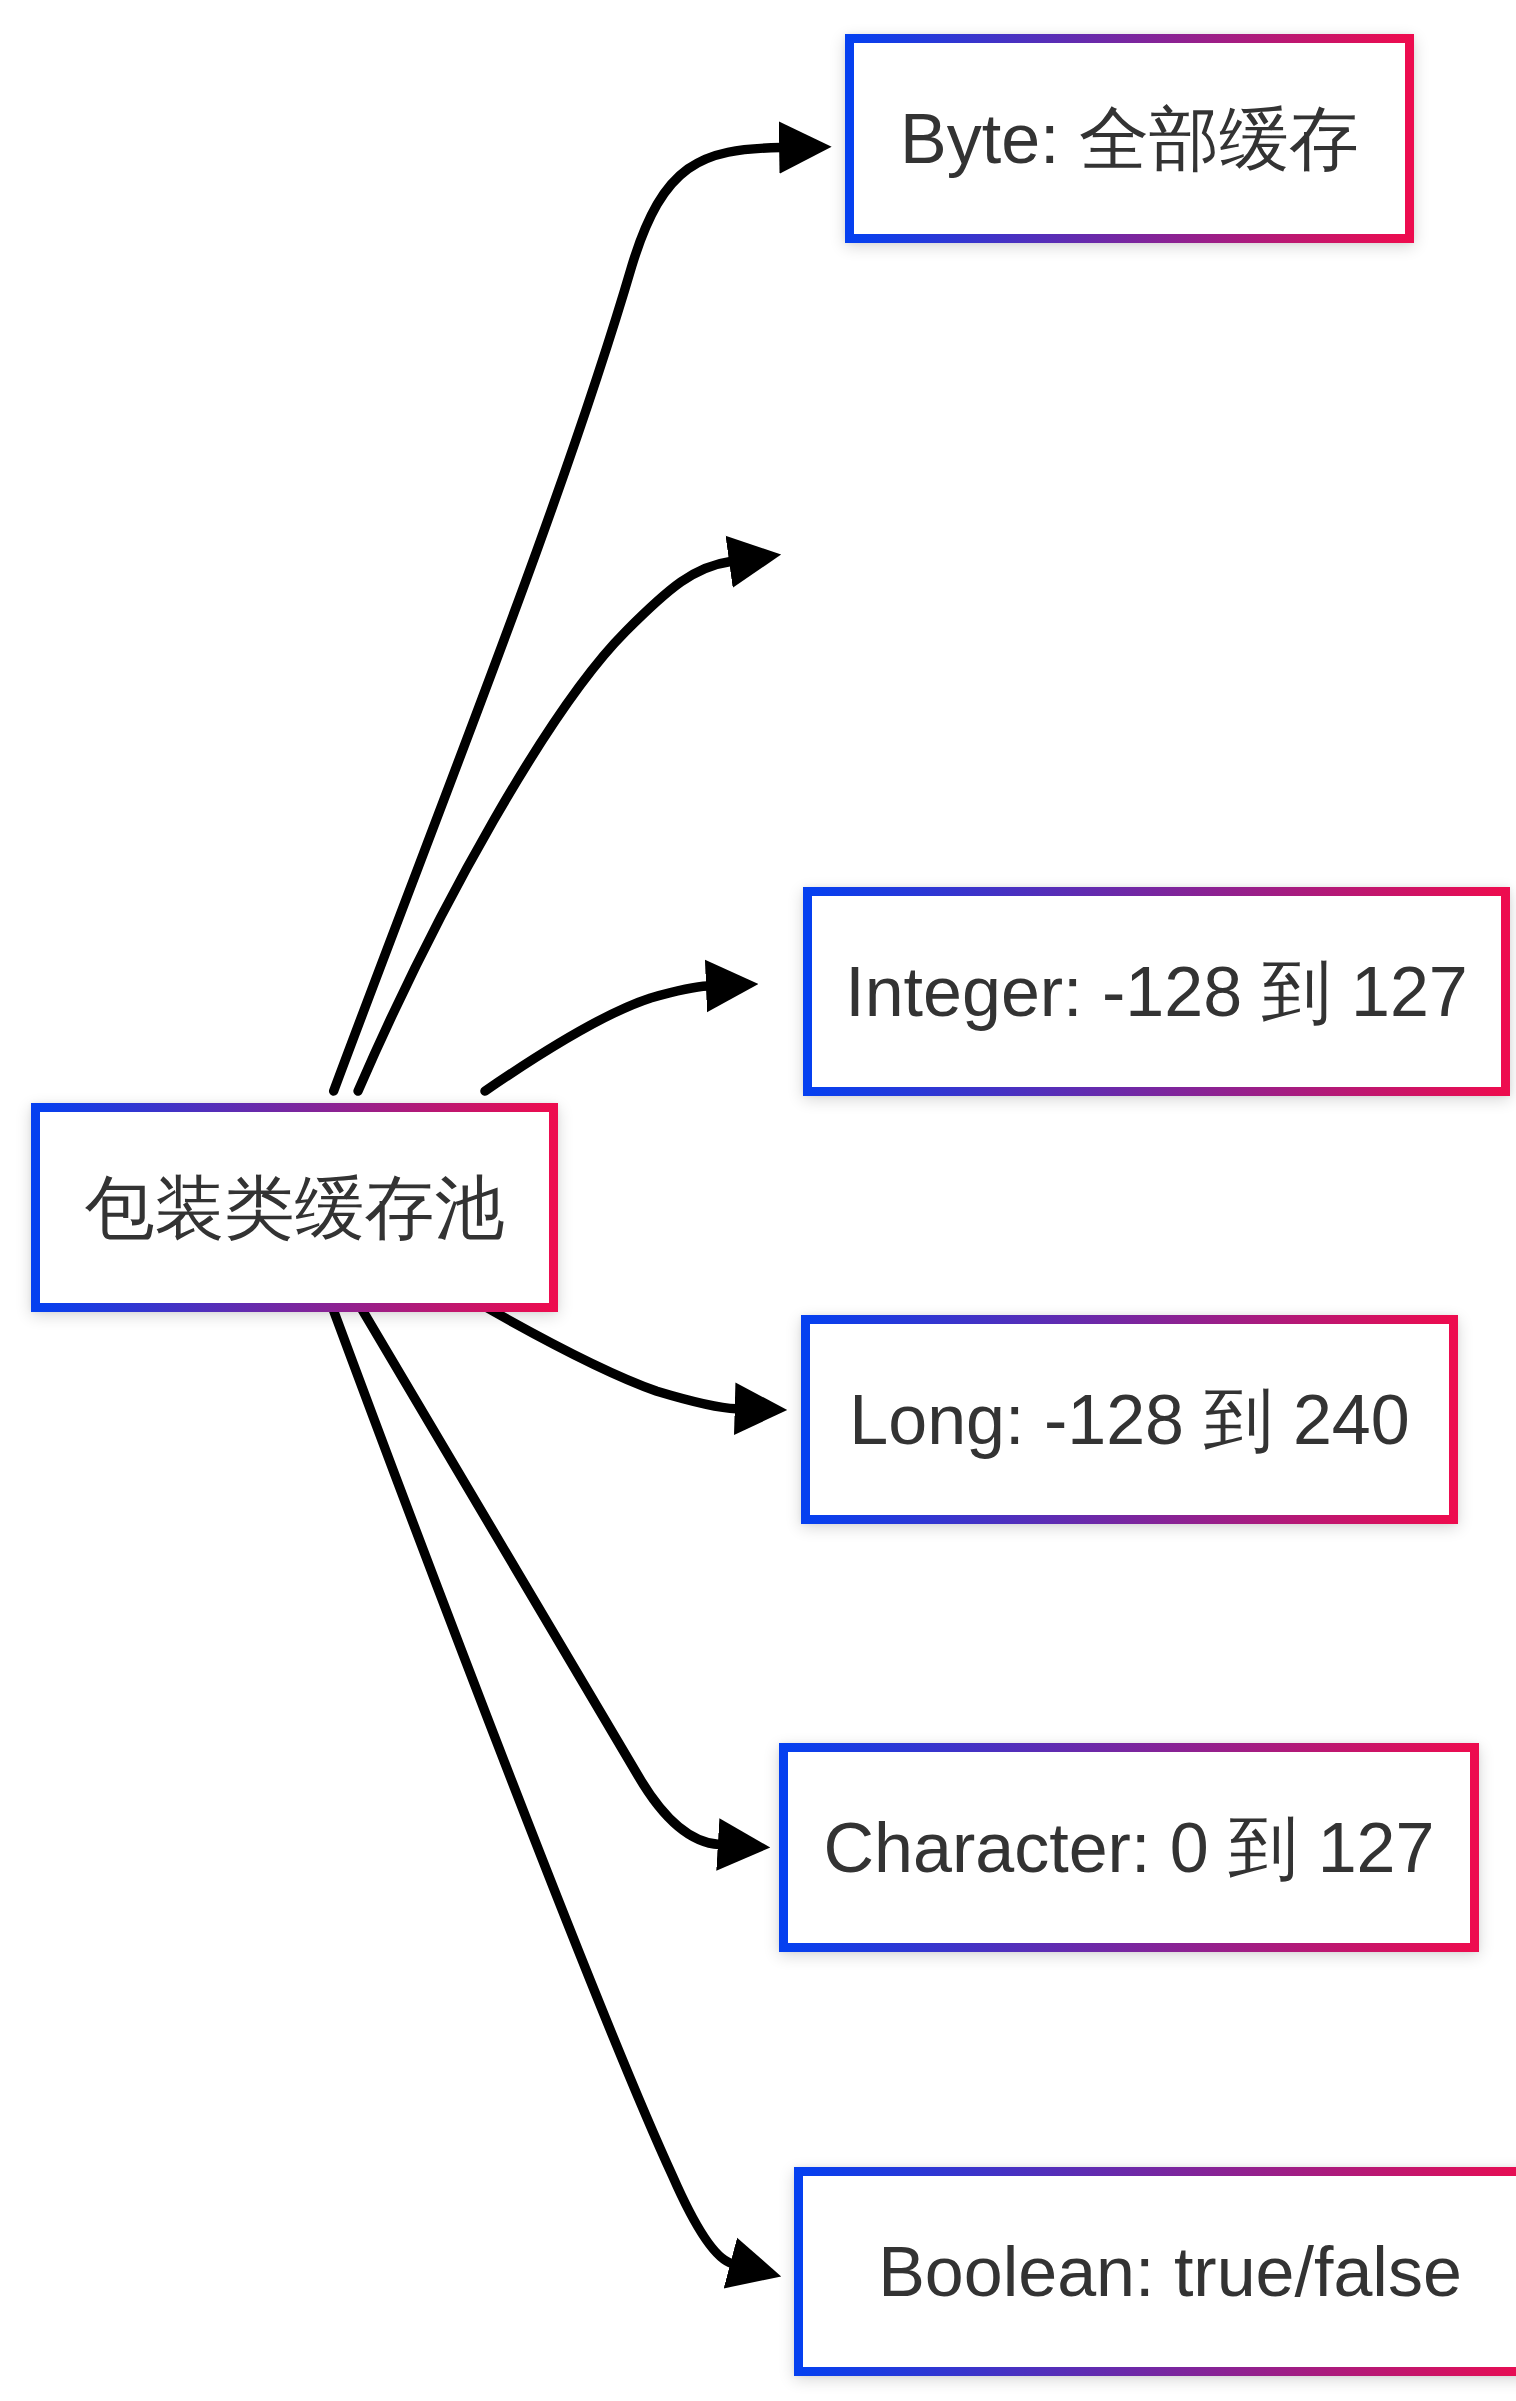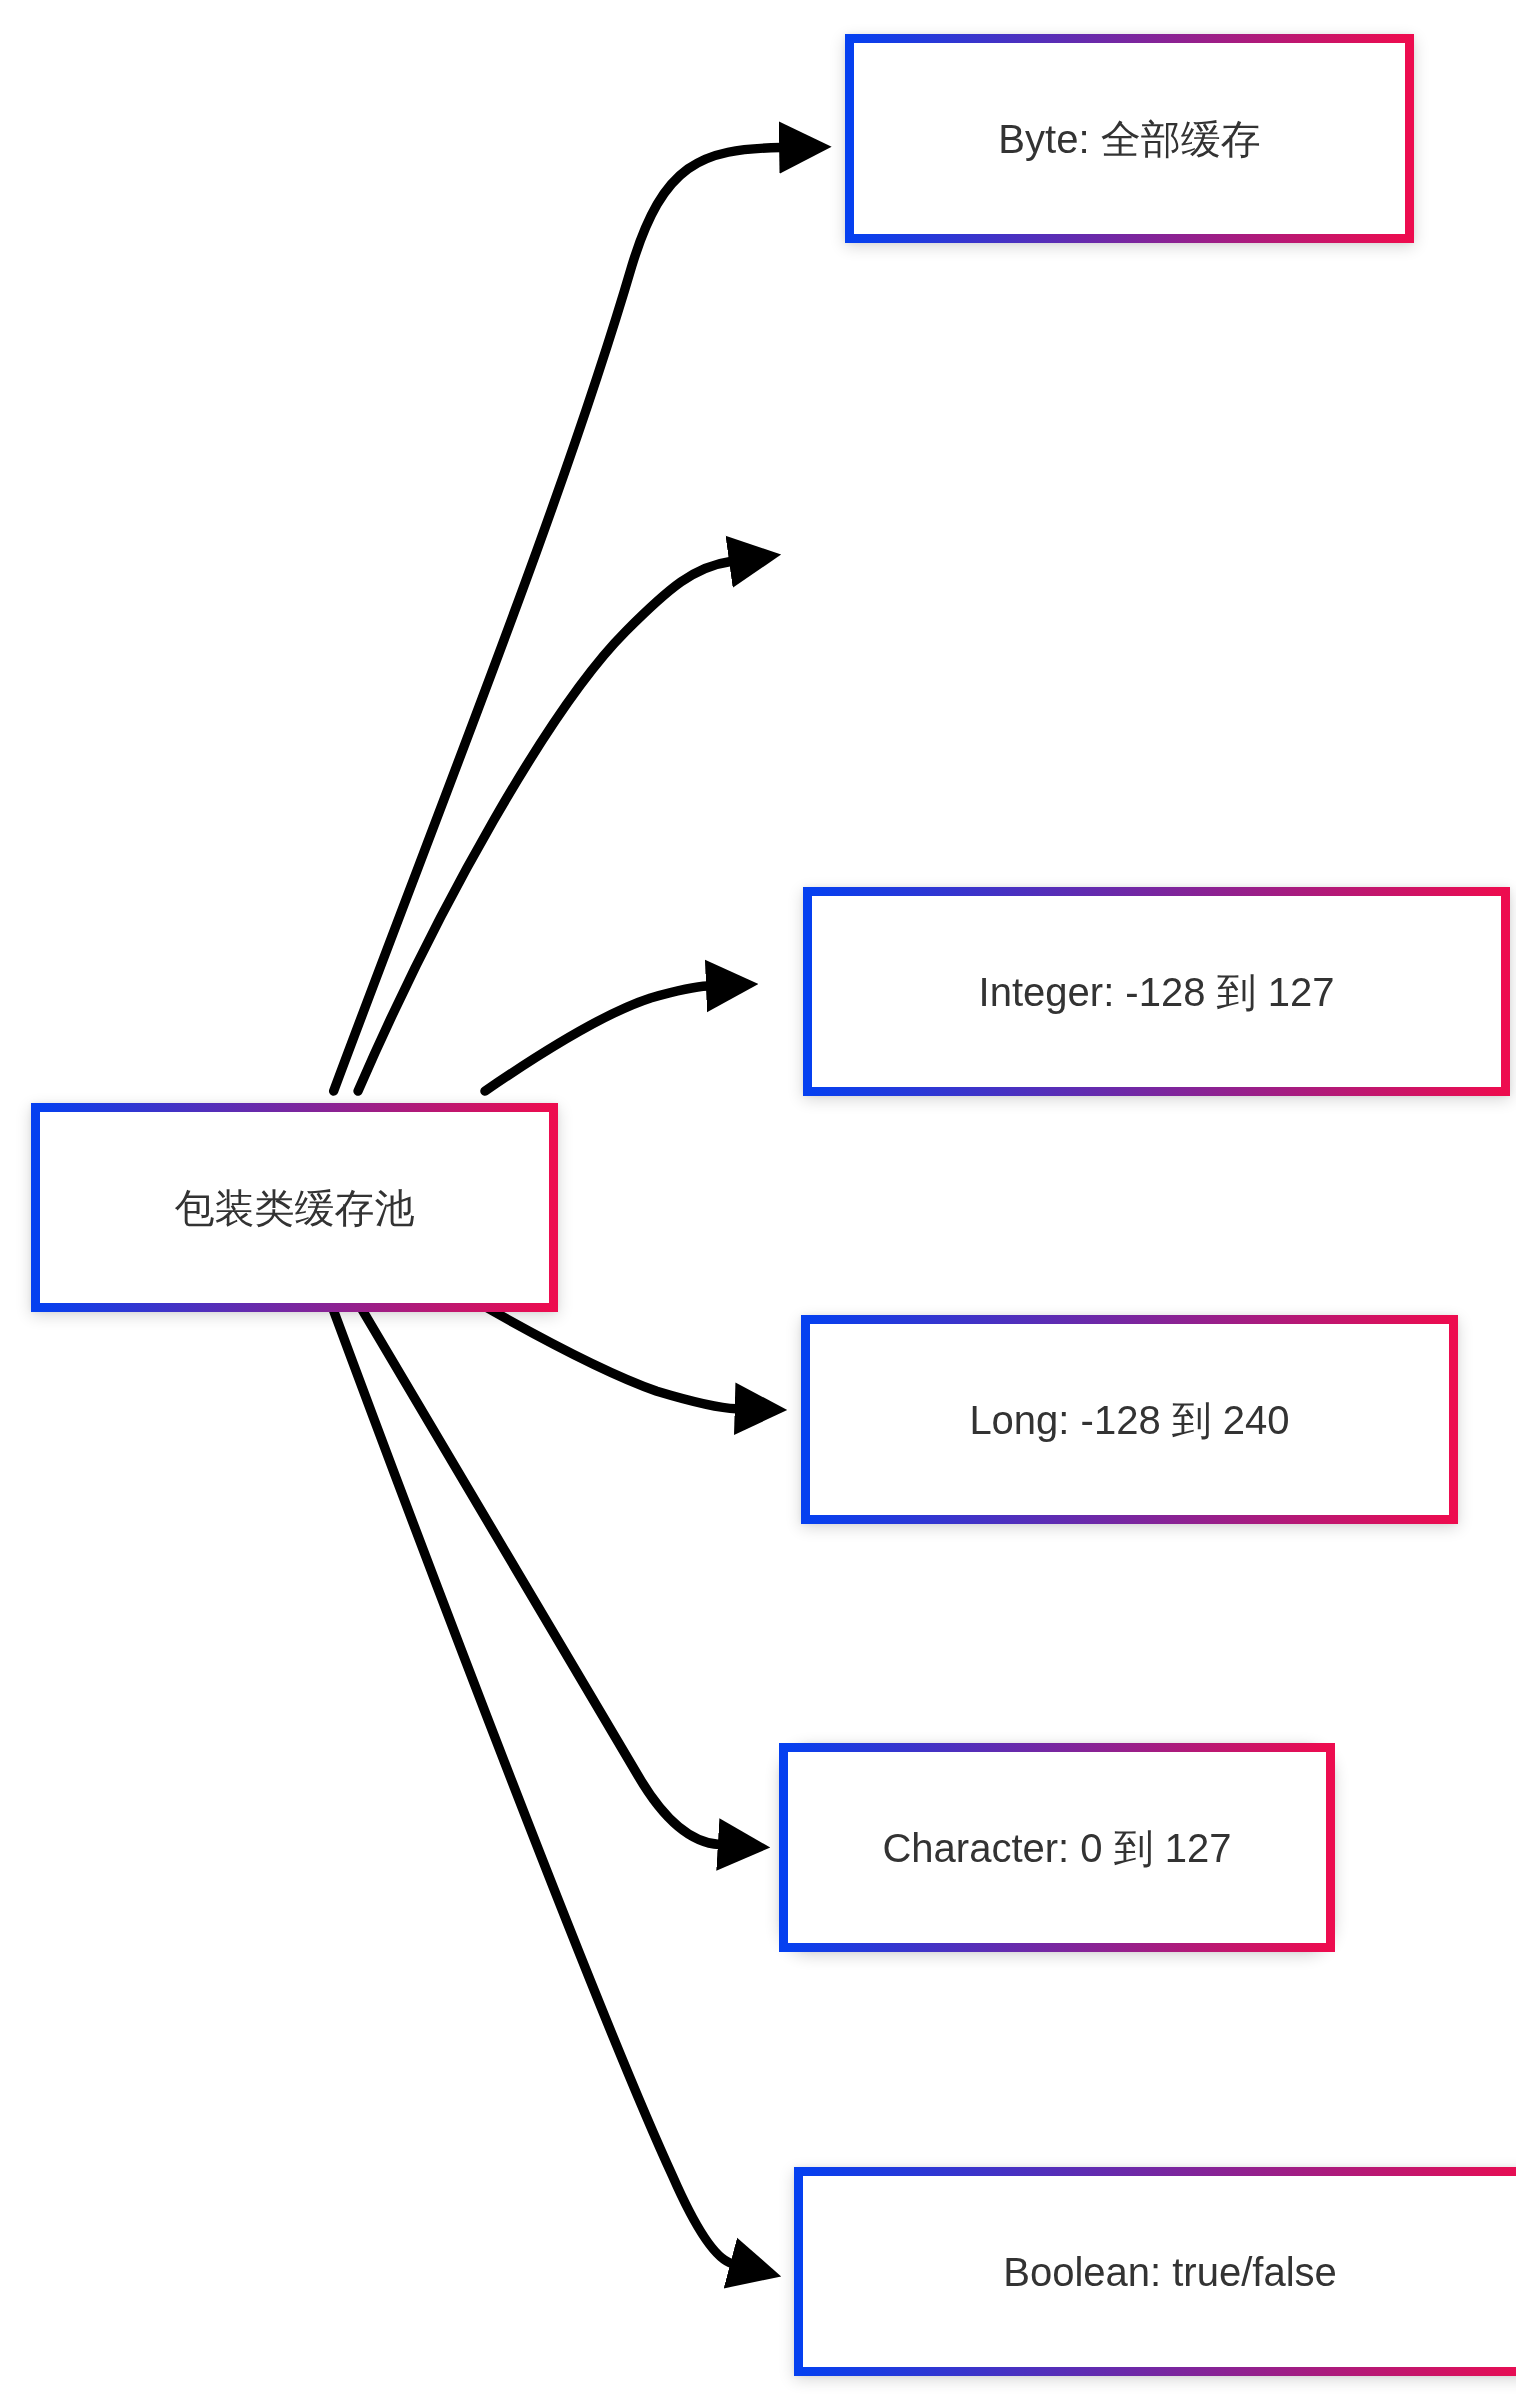--- a/index.html
+++ b/index.html
@@ -39,21 +39,21 @@
     border-image: linear-gradient(90deg, var(--g1, #0540f0), var(--g2, #ed0c4f)) 1;
     background: var(--node-bg, #ffffff);
     box-shadow: 0 3.8px 15px rgba(0, 0, 0, 0.16), 0 0 5px rgba(0, 0, 0, 0.06);
     display: flex;
     align-items: center;
     justify-content: center;
   }
 
   .node-label {
     color: var(--text, #333333);
-    font-size: 40px;
+    font-size: 70px;
     line-height: 1.2;
     white-space: nowrap;
     text-align: center;
   }
 </style>
 </head>
 <body>
 
 <div class="canvas">
 
@@ -87,21 +87,21 @@
 
 
   <div class="node" style="left:776px; top:887px; width:707px; height:209px;margin-left:27px;">
     <span class="node-label">Integer: -128 到 127</span>
   </div>
 
   <div class="node" style="left:801px; top:1315px; width:657px; height:209px;">
     <span class="node-label">Long: -128 到 240</span>
   </div>
 
-  <div class="node" style="left:779px; top:1743px; width:556px; height:209px;border-radius:31px;">
+  <div class="node" style="left:779px; top:1743px; width:700px; height:209px;">
     <span class="node-label">Character: 0 到 127</span>
   </div>
 
   <div class="node" style="left:794px; top:2167px; width:752px; height:209px;">
     <span class="node-label">Boolean: true/false</span>
   </div>
 
 </div>
 
 

